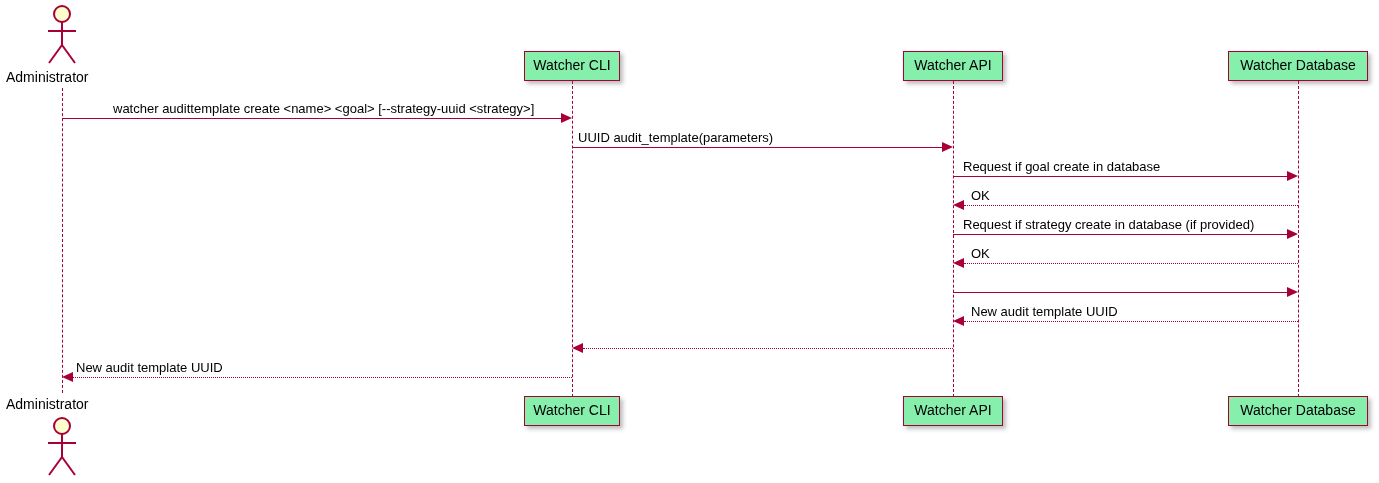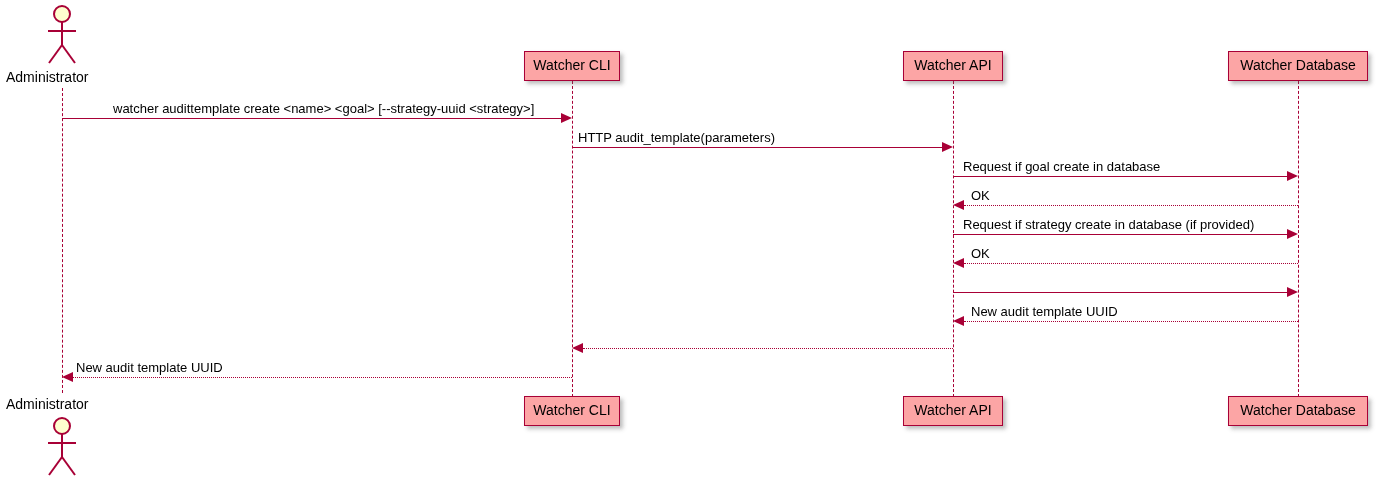--- a/index.html
+++ b/index.html
@@ -16,21 +16,21 @@
     overflow: hidden;
   }
   .lifeline {
     position: absolute;
     width: 0;
     border-left: 1px dashed #A80036;
     top: 0;
   }
   .pbox {
     position: absolute;
-    background: #fca5a5;
+    background: #86efac;
     border: 1.5px solid #A80036;
     box-sizing: border-box;
     height: 30px;
     line-height: 27px;
     text-align: center;
     color: #000000;
     font-size: 14px;
     white-space: nowrap;
     box-shadow: 3px 3px 4px rgba(100,100,100,0.42);
   }
@@ -110,21 +110,21 @@
   <div class="pbox" style="left:1228px; top:51px; width:140px;">Watcher Database</div>
 
   <div class="pbox" style="left:524px; top:396px; width:96px;">Watcher CLI</div>
   <div class="pbox" style="left:903px; top:396px; width:100px;">Watcher API</div>
   <div class="pbox" style="left:1228px; top:396px; width:140px;">Watcher Database</div>
 
   <div class="msg-label" style="left:65px; top:101px;margin-left:48px;">watcher audittemplate create &lt;name&gt; &lt;goal&gt; [--strategy-uuid &lt;strategy&gt;]</div>
   <div class="msg-line" style="left:62px; top:118px; width:500px;"></div>
   <div class="arrow-head right" style="left:561px; top:113px;"></div>
 
-  <div class="msg-label" style="left:578px; top:130px;">HTTP audit_template(parameters)</div>
+  <div class="msg-label" style="left:578px; top:130px;">UUID audit_template(parameters)</div>
   <div class="msg-line" style="left:572px; top:147px; width:371px;"></div>
   <div class="arrow-head right" style="left:942px; top:142px;"></div>
 
   <div class="msg-label" style="left:963px; top:159px;">Request if goal create in database</div>
   <div class="msg-line" style="left:953px; top:176px; width:335px;"></div>
   <div class="arrow-head right" style="left:1287px; top:171px;"></div>
 
   <div class="msg-label" style="left:971px; top:188px;">OK</div>
   <div class="msg-line dotted" style="left:964px; top:205px; width:334px;"></div>
   <div class="arrow-head left" style="left:953px; top:200px;"></div>

